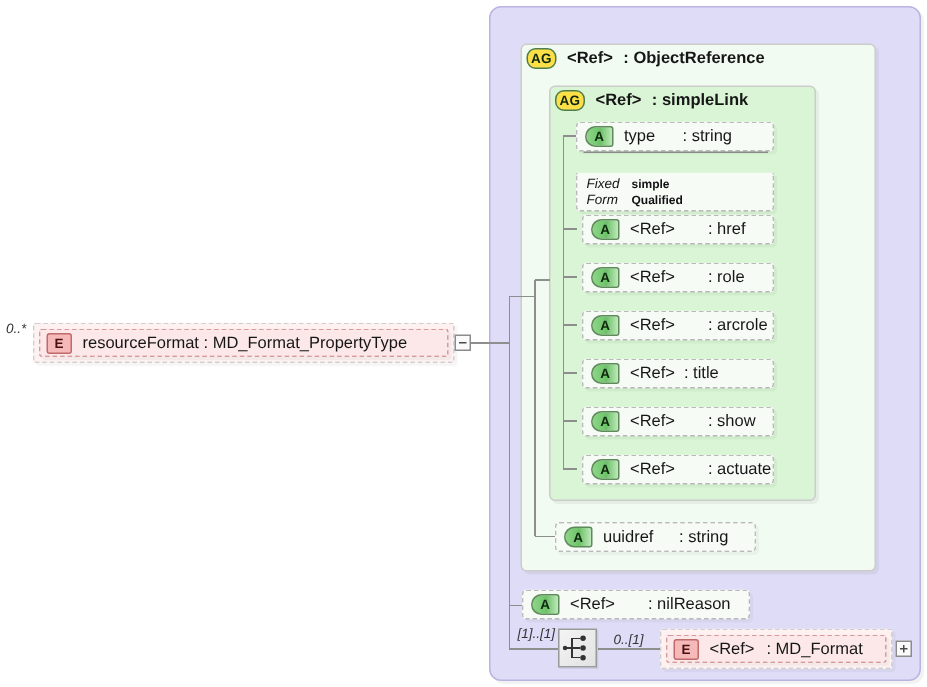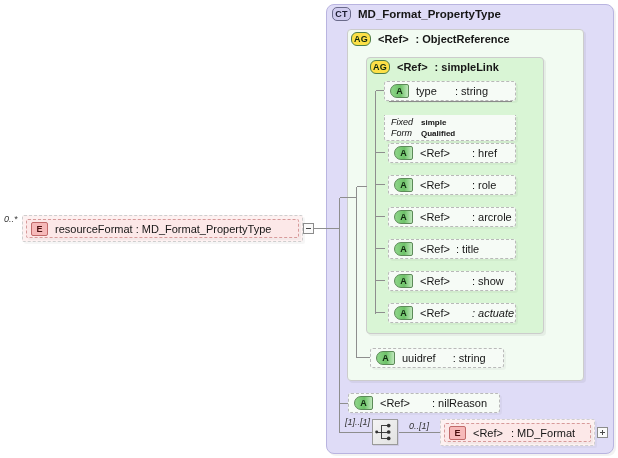--- a/index.html
+++ b/index.html
@@ -285,24 +285,20 @@
 
   <div class="node node-elem outer-pad" style="left:22px; top:215px; width:281px; height:27px;"></div>
 
   <div class="node node-elem" style="left:26px; top:219px; width:273px; height:19px;">
     <span class="badge badge-e">E</span>
     <span class="lbl lbl-name">resourceFormat : MD_Format_PropertyType</span>
   </div>
 
   <div class="pm-box" style="left:303px; top:223px;"></div>
 
-  <div class="ct-title" style="left:332px; top:7px;">
-    <span class="badge badge-ct">CT</span>
-    <span class="lbl lbl-name">MD_Format_PropertyType</span>
-  </div>
 
   <div class="ag-title" style="left:351px; top:32px;">
     <span class="badge badge-ag">AG</span>
     <span class="lbl lbl-name">&lt;Ref&gt;</span>
     <span class="lbl lbl-type">: ObjectReference</span>
   </div>
 
   <div class="ag-title" style="left:370px; top:60px;">
     <span class="badge badge-ag">AG</span>
     <span class="lbl lbl-name">&lt;Ref&gt;</span>
@@ -353,21 +349,21 @@
 
   <div class="node node-attr" style="left:388px; top:271px; width:128px; height:20px;">
     <span class="badge badge-a">A</span>
     <span class="lbl lbl-name">&lt;Ref&gt;</span>
     <span class="lbl lbl-type" style="margin-left:22px;">: show</span>
   </div>
 
   <div class="node node-attr" style="left:388px; top:303px; width:128px; height:20px;">
     <span class="badge badge-a">A</span>
     <span class="lbl lbl-name">&lt;Ref&gt;</span>
-    <span class="lbl lbl-type" style="margin-left:22px;font-style:italic;">: actuate</span>
+    <span class="lbl lbl-type" style="margin-left:22px;">: actuate</span>
   </div>
 
   <div class="node node-attr" style="left:370px; top:348px; width:134px; height:20px;">
     <span class="badge badge-a">A</span>
     <span class="lbl lbl-name">uuidref</span>
     <span class="lbl lbl-type" style="margin-left:17px;">: string</span>
   </div>
 
   <div class="node node-attr" style="left:348px; top:393px; width:152px; height:20px;">
     <span class="badge badge-a">A</span>

